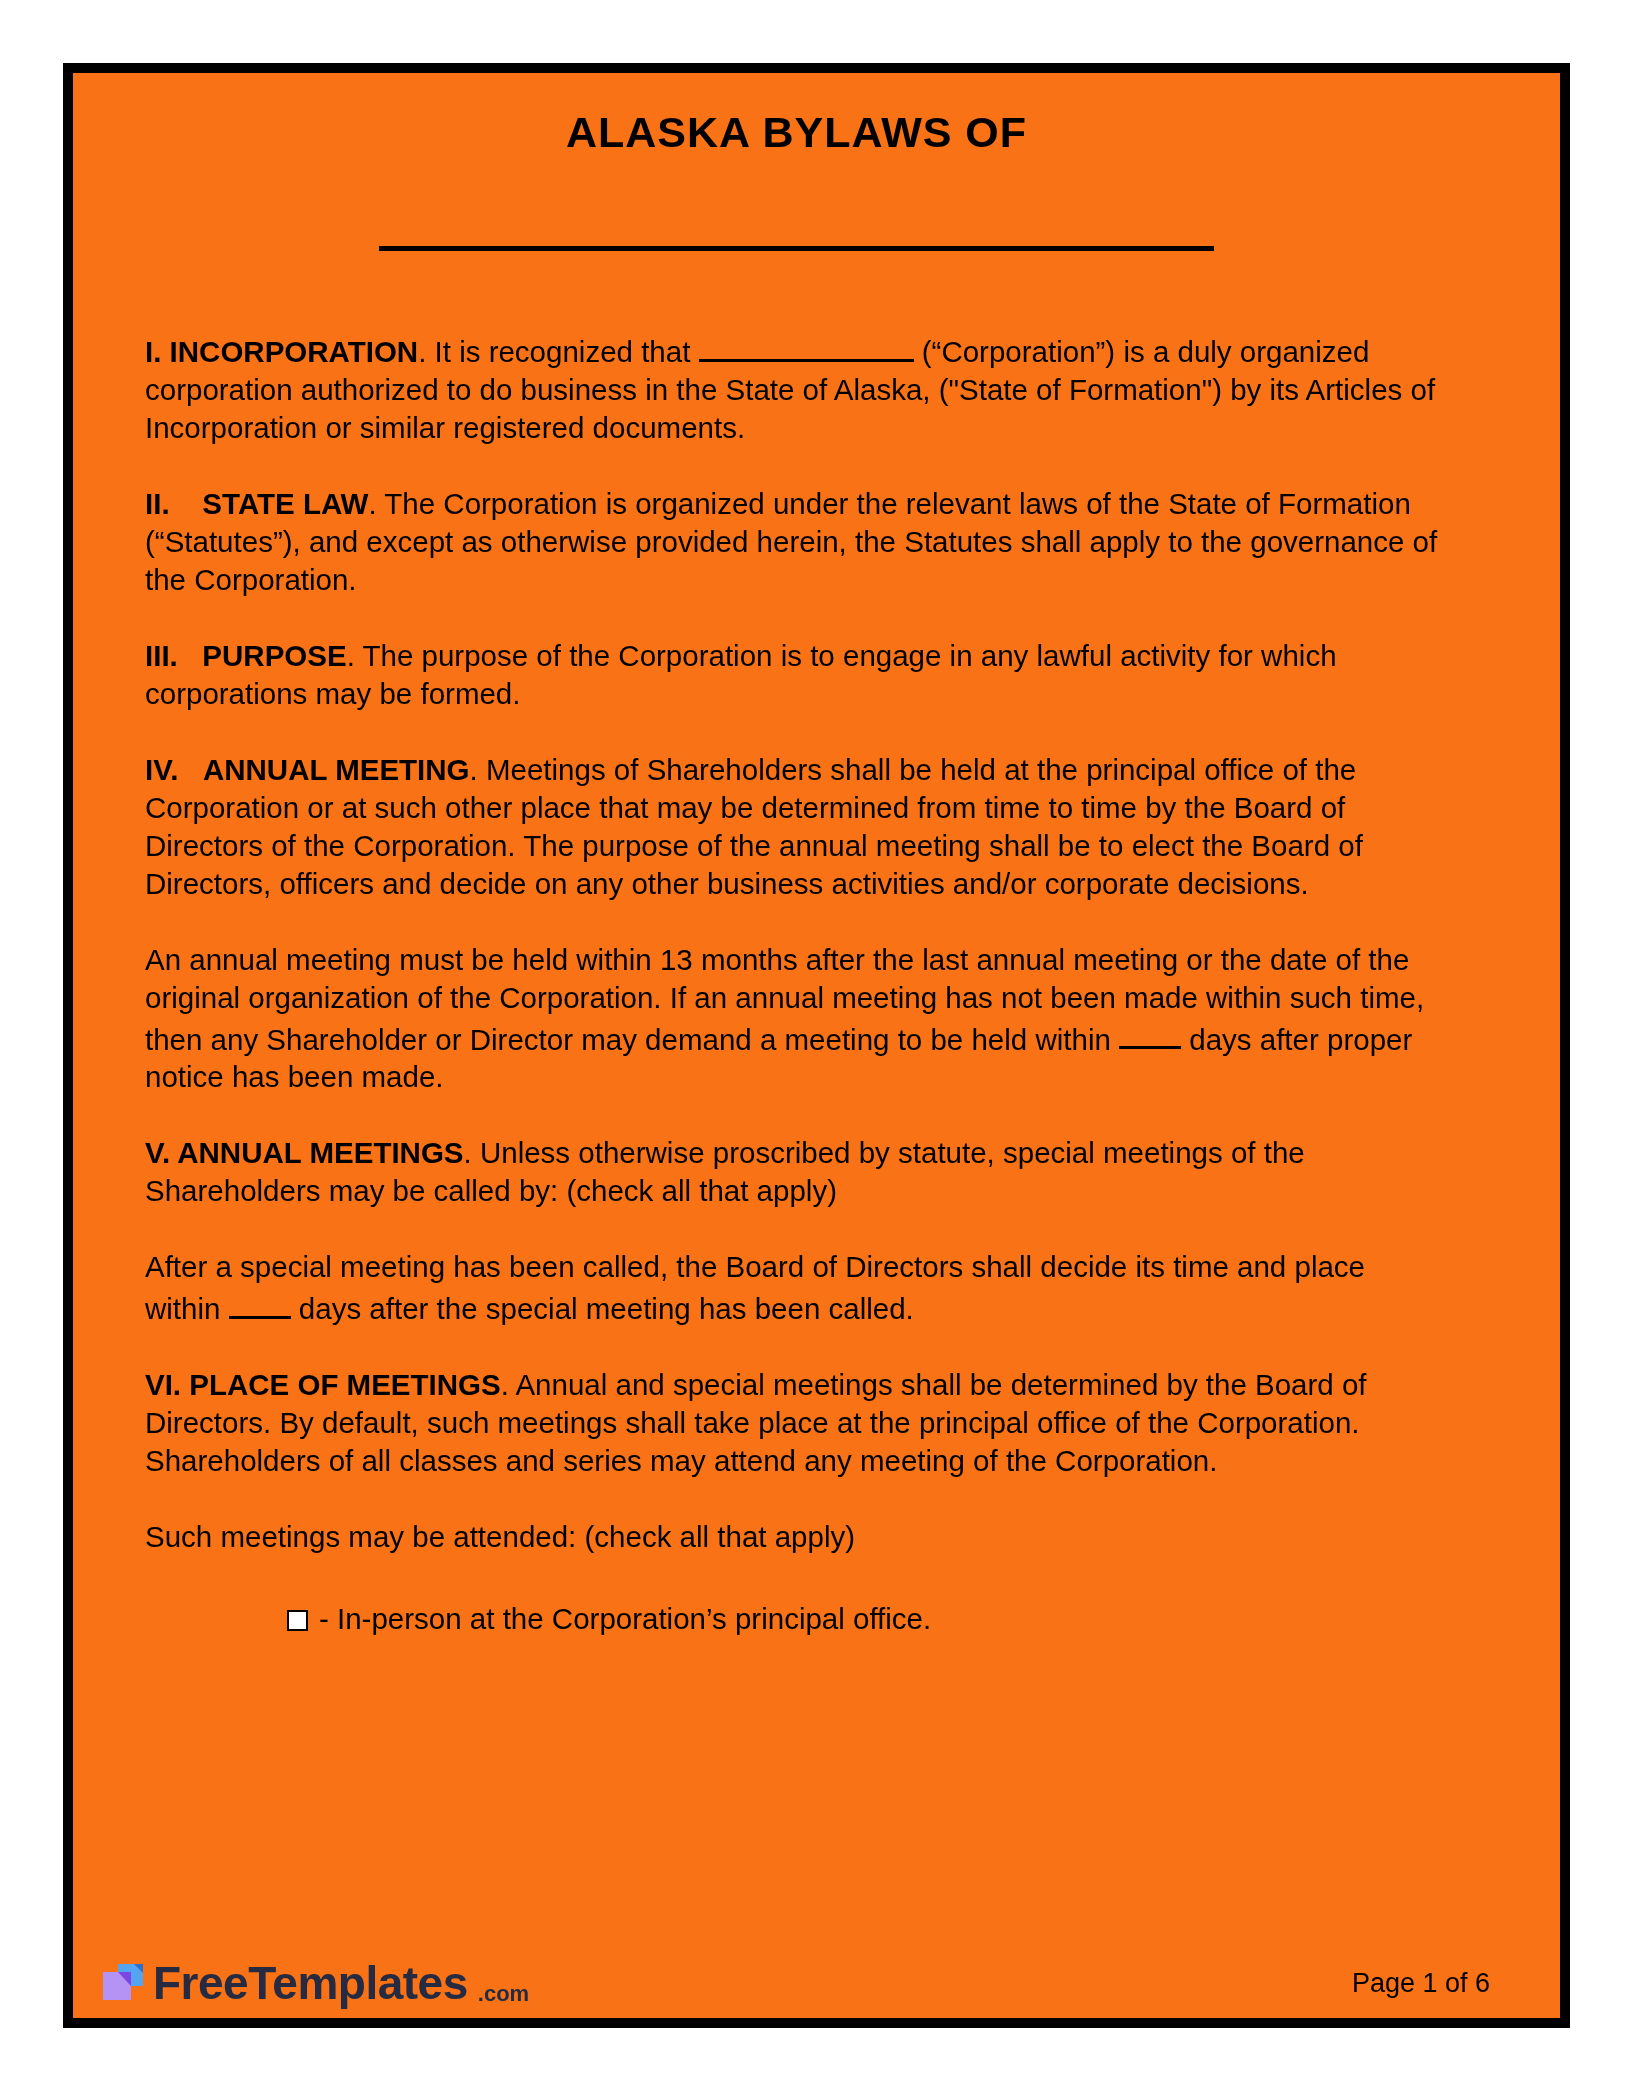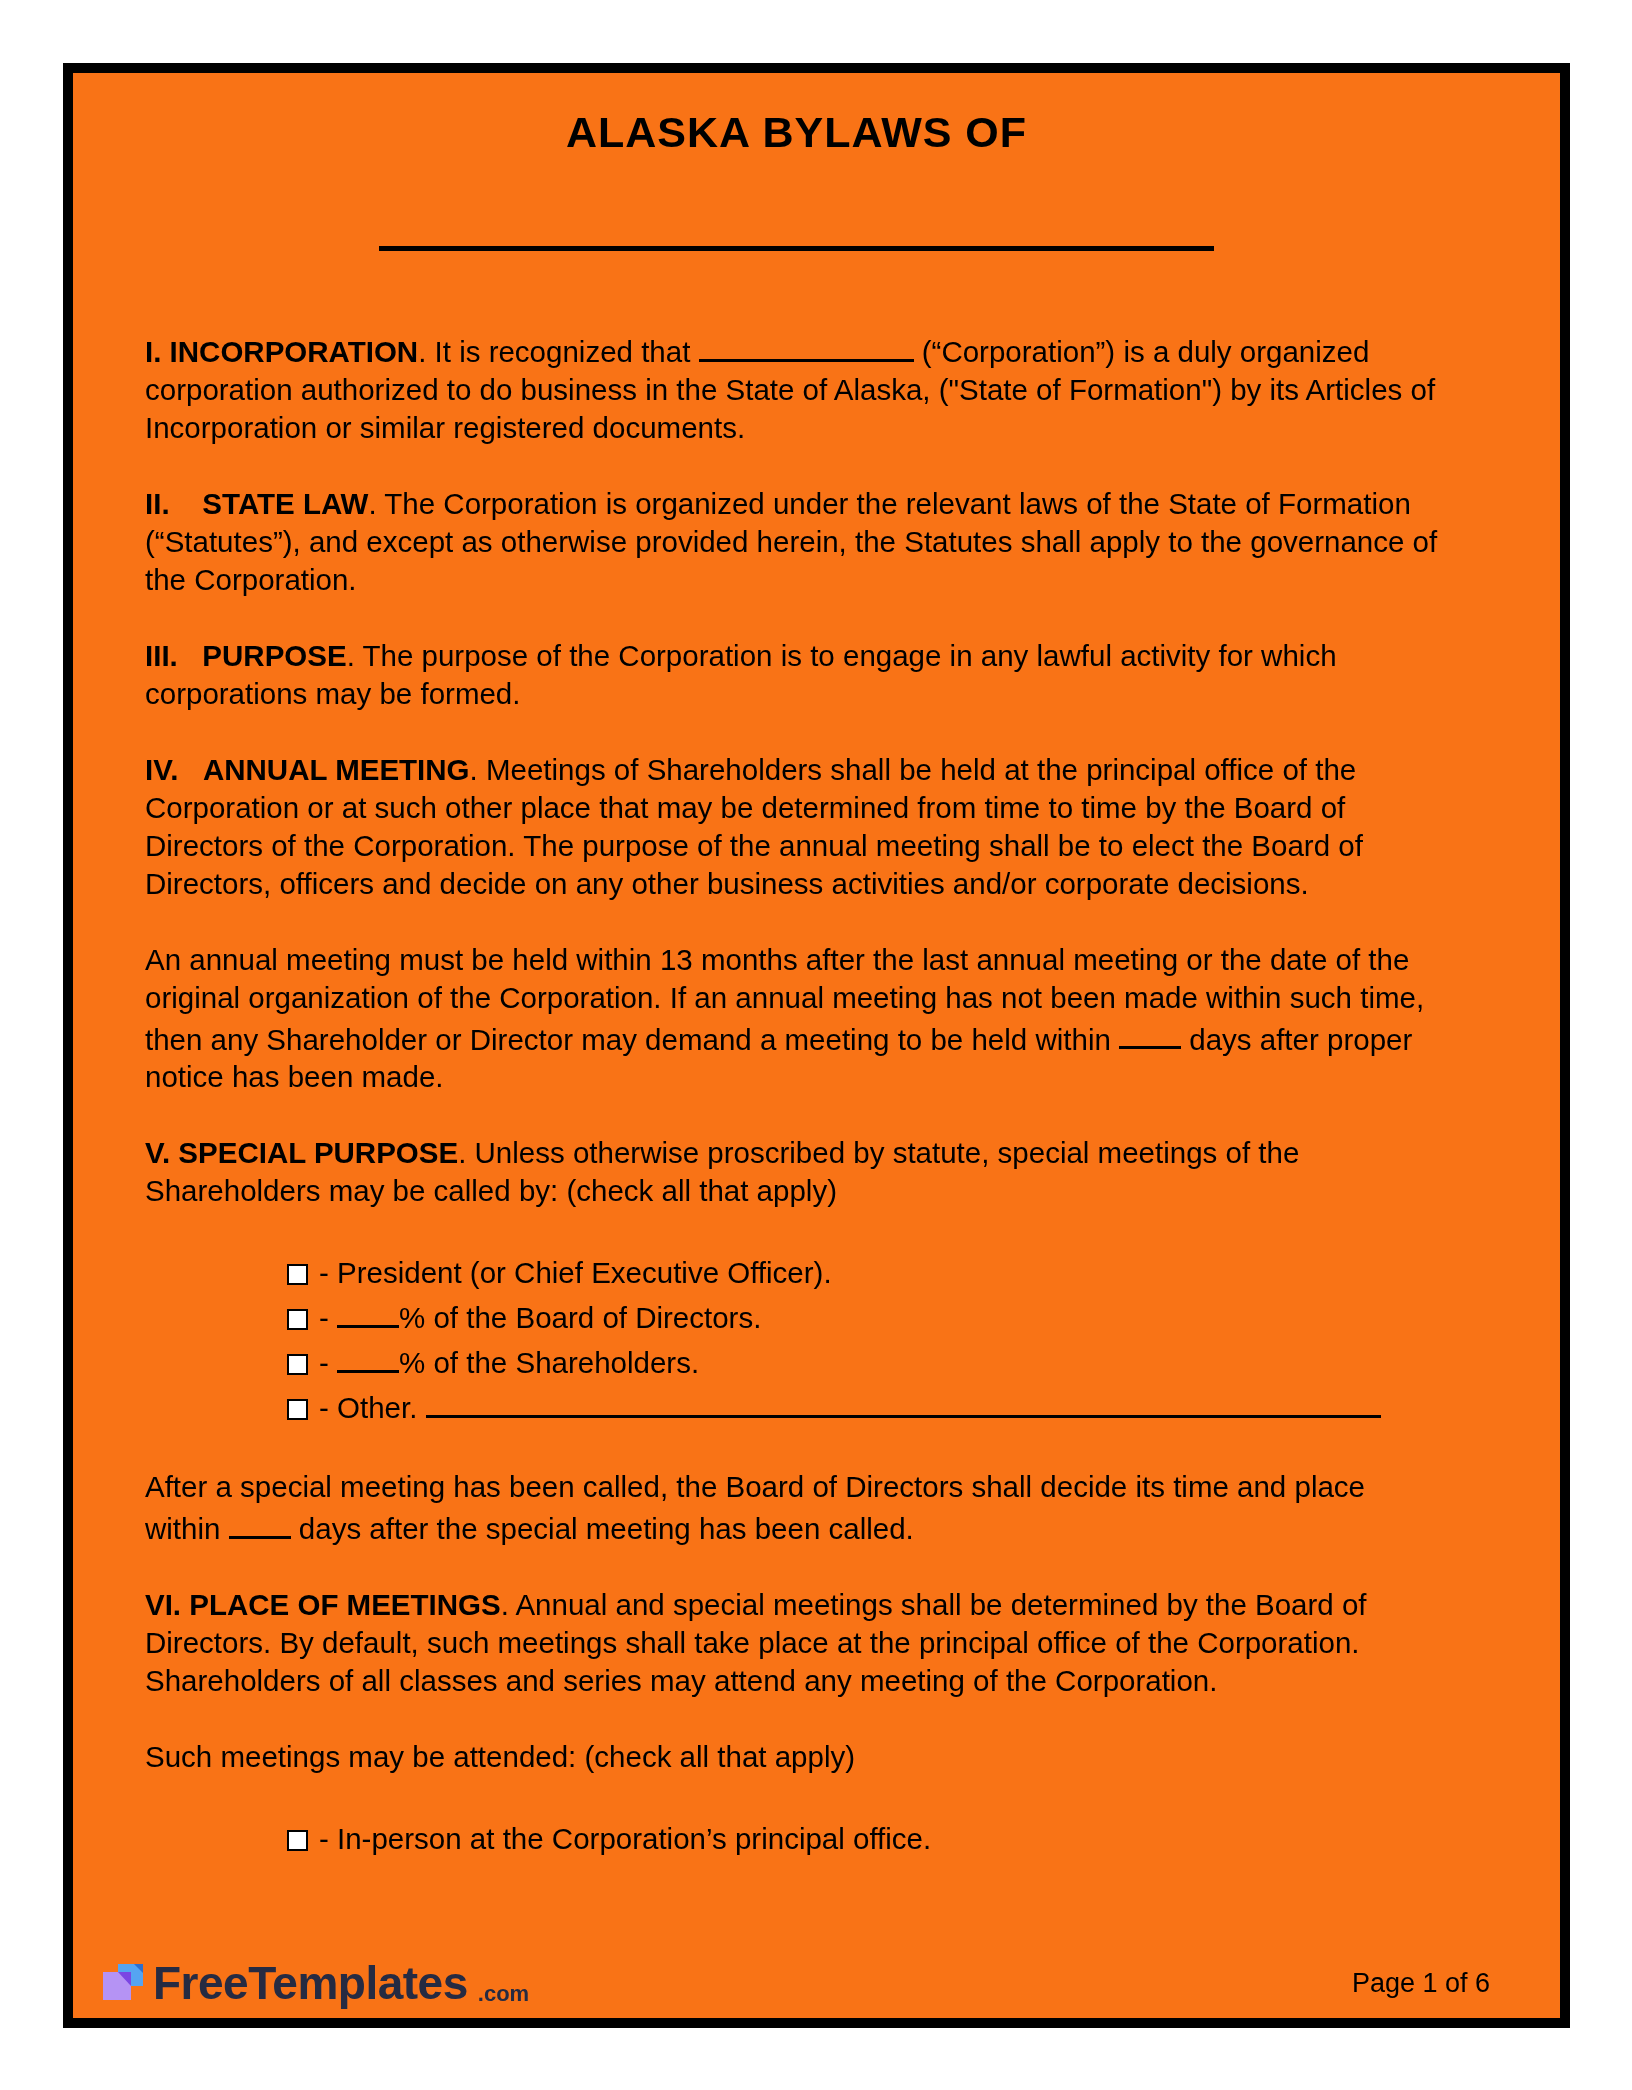--- a/index.html
+++ b/index.html
@@ -52,27 +52,21 @@
 <div class="frame">
   <div class="content">
     <h1 class="doc-title">ALASKA BYLAWS OF</h1>
     <div class="title-underline"></div>
     <div class="sections">
         <p><b>I. INCORPORATION</b>. It is recognized that <span class="blank" style="width: 215px;"></span> (“Corporation”) is a duly organized corporation authorized to do business in the State of Alaska, ("State of Formation") by its Articles of Incorporation or similar registered documents.</p>
         <p><b>II.&nbsp;&nbsp;&nbsp;&nbsp;STATE LAW</b>. The Corporation is organized under the relevant laws of the State of Formation (“Statutes”), and except as otherwise provided herein, the Statutes shall apply to the governance of the Corporation.</p>
         <p><b>III.&nbsp;&nbsp;&nbsp;PURPOSE</b>. The purpose of the Corporation is to engage in any lawful activity for which corporations may be formed.</p>
         <p><b>IV.&nbsp;&nbsp;&nbsp;ANNUAL MEETING</b>. Meetings of Shareholders shall be held at the principal office of the Corporation or at such other place that may be determined from time to time by the Board of Directors of the Corporation. The purpose of the annual meeting shall be to elect the Board of Directors, officers and decide on any other business activities and/or corporate decisions.</p>
         <p>An annual meeting must be held within 13 months after the last annual meeting or the date of the original organization of the Corporation. If an annual meeting has not been made within such time, then any Shareholder or Director may demand a meeting to be held within <span class="blank" style="width: 62px;"></span> days after proper notice has been made.</p>
-        <p><b>V. SPECIAL PURPOSE</b>. Unless otherwise proscribed by statute, special meetings of the Shareholders may be called by: (check all that apply)</p>
-        <div class="checklist">
-          <div class="check-item"><span class="cb"></span>- President (or Chief Executive Officer).</div>
-          <div class="check-item"><span class="cb"></span>- <span class="blank" style="width: 62px;"></span>% of the Board of Directors.</div>
-          <div class="check-item"><span class="cb"></span>- <span class="blank" style="width: 62px;"></span>% of the Shareholders.</div>
-          <div class="check-item"><span class="cb"></span>- Other. <span class="blank" style="width: 955px;"></span></div>
-        </div>
+        <p><b>V. ANNUAL MEETINGS</b>. Unless otherwise proscribed by statute, special meetings of the Shareholders may be called by: (check all that apply)</p>
         <p>After a special meeting has been called, the Board of Directors shall decide its time and place within <span class="blank" style="width: 62px;"></span> days after the special meeting has been called.</p>
         <p><b>VI. PLACE OF MEETINGS</b>. Annual and special meetings shall be determined by the Board of Directors. By default, such meetings shall take place at the principal office of the Corporation. Shareholders of all classes and series may attend any meeting of the Corporation.</p>
         <p>Such meetings may be attended: (check all that apply)</p>
         <div class="checklist">
           <div class="check-item"><span class="cb"></span>- In-person at the Corporation’s principal office.</div>
         </div>
       </div>
   </div>
 
   <div class="footer">

